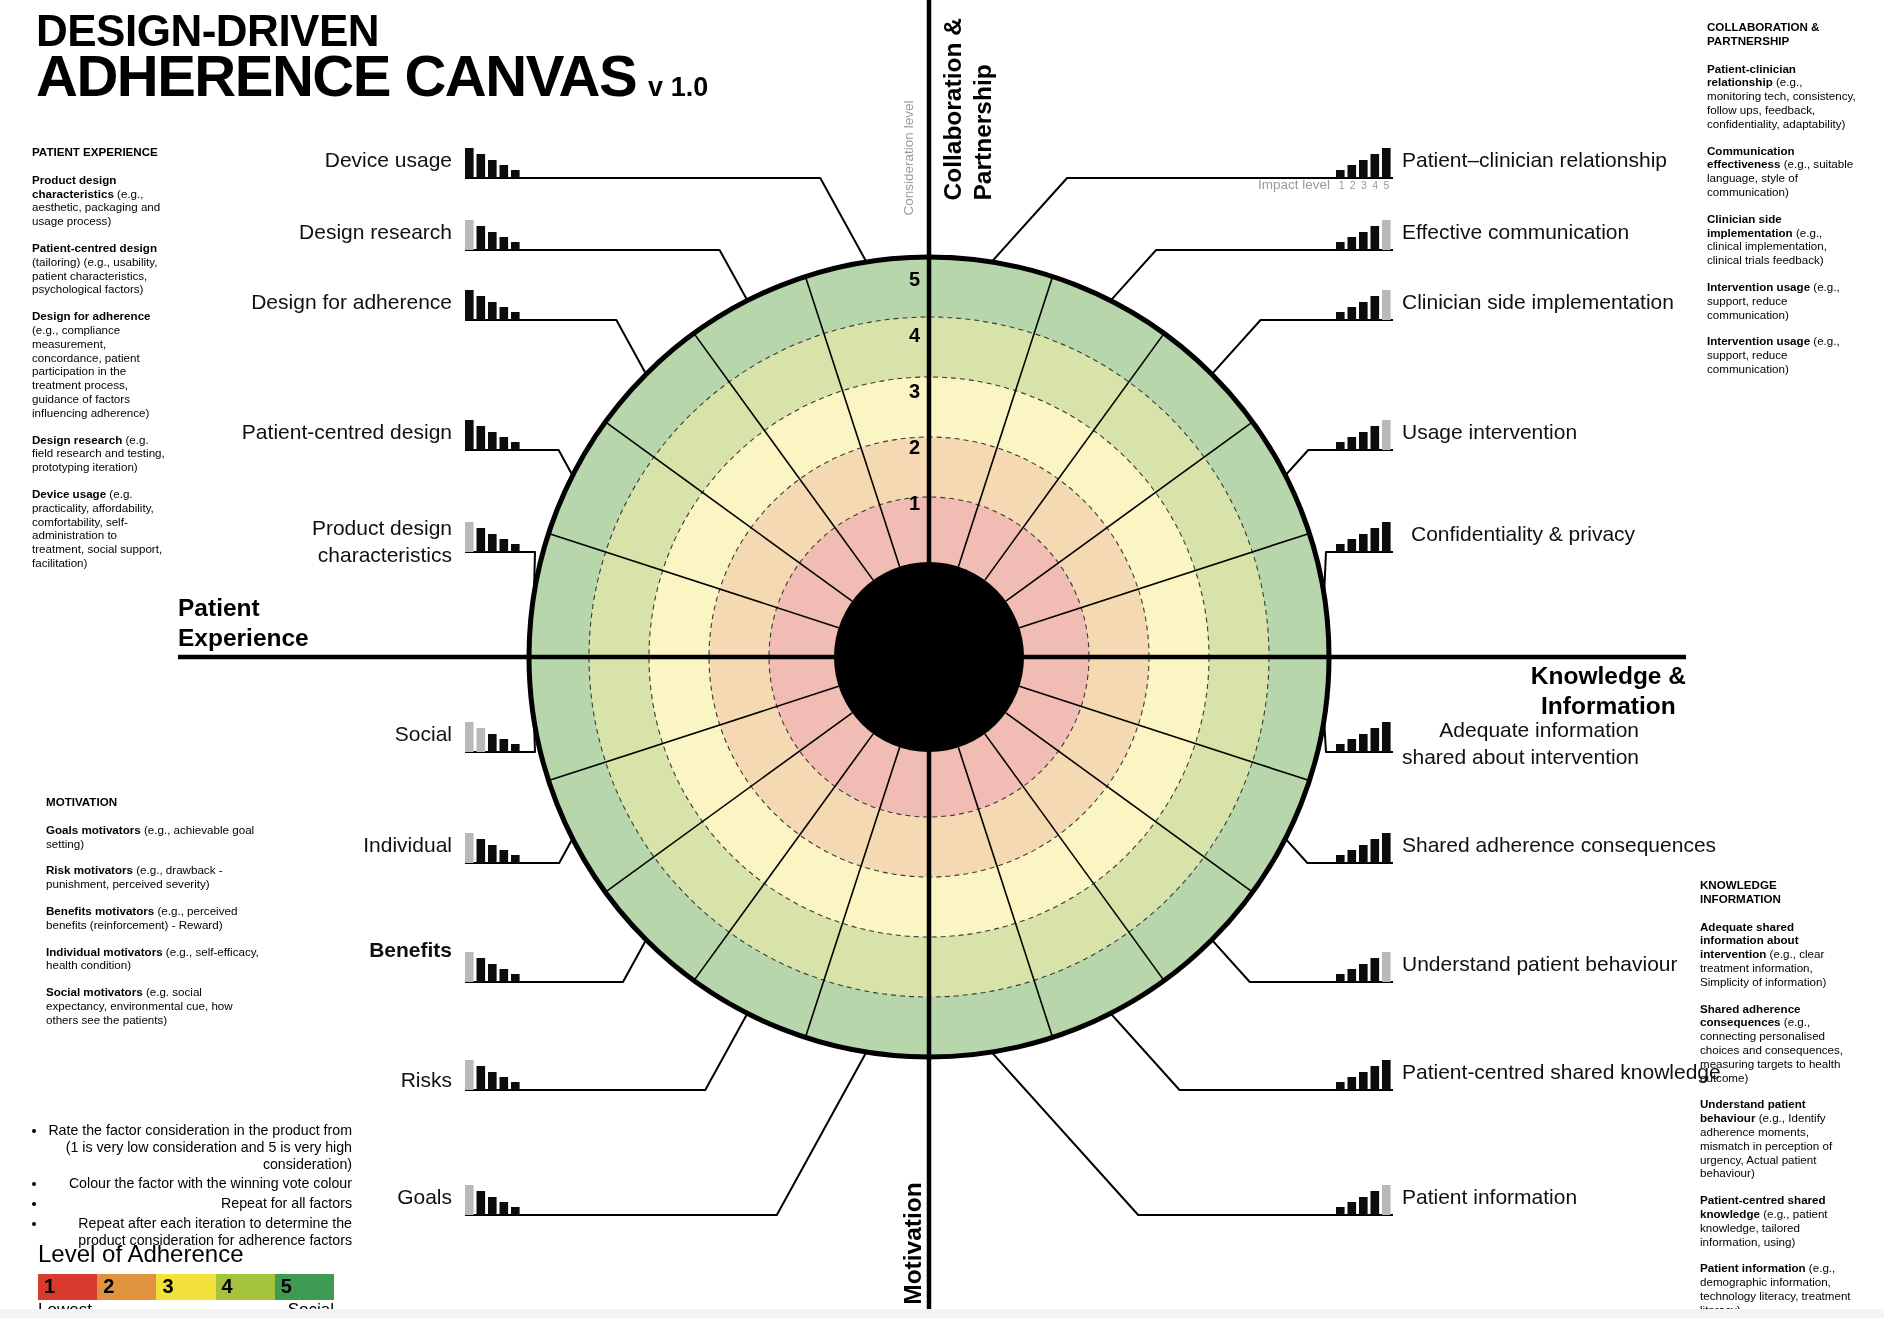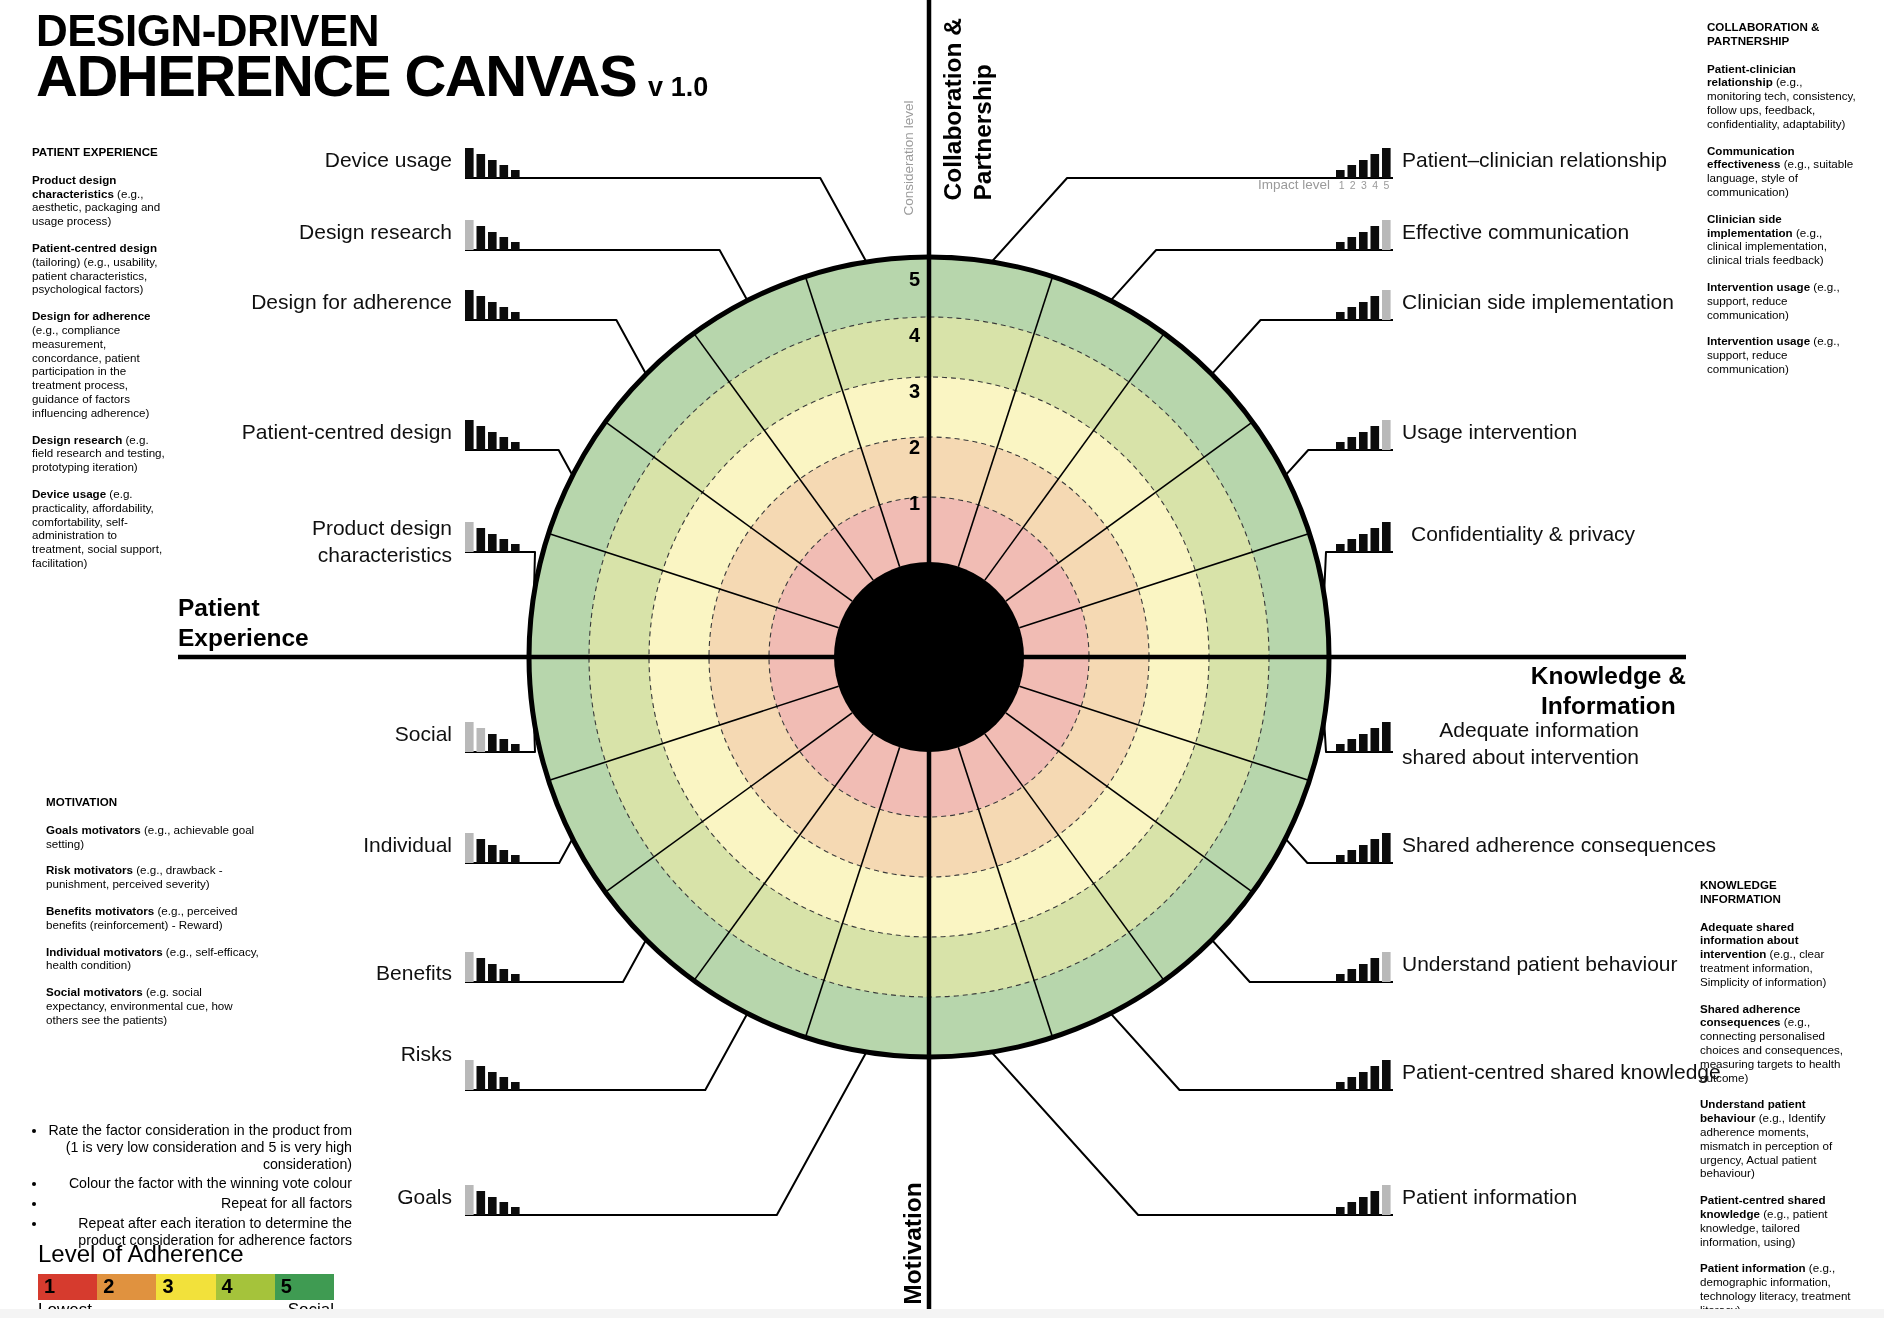--- a/index.html
+++ b/index.html
@@ -265,31 +265,31 @@
     <div class="factor-label abs left" style="top: 831px; right: 1432px;">
       <div>Individual</div>
     </div>
     <svg width="57" height="32" class="icon-svg" style="left: 465px; top: 832px;">
       <rect x="0.0" y="1" width="8.6" height="30" fill="#b9b9b9"></rect>
       <rect x="11.5" y="7" width="8.6" height="24" fill="#0c0c0c"></rect>
       <rect x="23.0" y="13" width="8.6" height="18" fill="#0c0c0c"></rect>
       <rect x="34.5" y="18" width="8.6" height="13" fill="#0c0c0c"></rect>
       <rect x="46.0" y="23" width="8.6" height="8" fill="#0c0c0c"></rect>
     </svg>
-    <div class="factor-label abs left" style="top: 959px; right: 1432px;">
+    <div class="factor-label abs left" style="top: 936px; right: 1432px; font-weight: bold;">
       <div>Benefits</div>
     </div>
     <svg width="57" height="32" class="icon-svg" style="left: 465px; top: 951px;">
       <rect x="0.0" y="1" width="8.6" height="30" fill="#b9b9b9"></rect>
       <rect x="11.5" y="7" width="8.6" height="24" fill="#0c0c0c"></rect>
       <rect x="23.0" y="13" width="8.6" height="18" fill="#0c0c0c"></rect>
       <rect x="34.5" y="18" width="8.6" height="13" fill="#0c0c0c"></rect>
       <rect x="46.0" y="23" width="8.6" height="8" fill="#0c0c0c"></rect>
     </svg>
-    <div class="factor-label abs left" style="top: 1040px; right: 1432px;">
+    <div class="factor-label abs left" style="top: 1066px; right: 1432px;">
       <div>Risks</div>
     </div>
     <svg width="57" height="32" class="icon-svg" style="left: 465px; top: 1059px;">
       <rect x="0.0" y="1" width="8.6" height="30" fill="#b9b9b9"></rect>
       <rect x="11.5" y="7" width="8.6" height="24" fill="#0c0c0c"></rect>
       <rect x="23.0" y="13" width="8.6" height="18" fill="#0c0c0c"></rect>
       <rect x="34.5" y="18" width="8.6" height="13" fill="#0c0c0c"></rect>
       <rect x="46.0" y="23" width="8.6" height="8" fill="#0c0c0c"></rect>
     </svg>
     <div class="factor-label abs left" style="top: 1183px; right: 1432px;">

